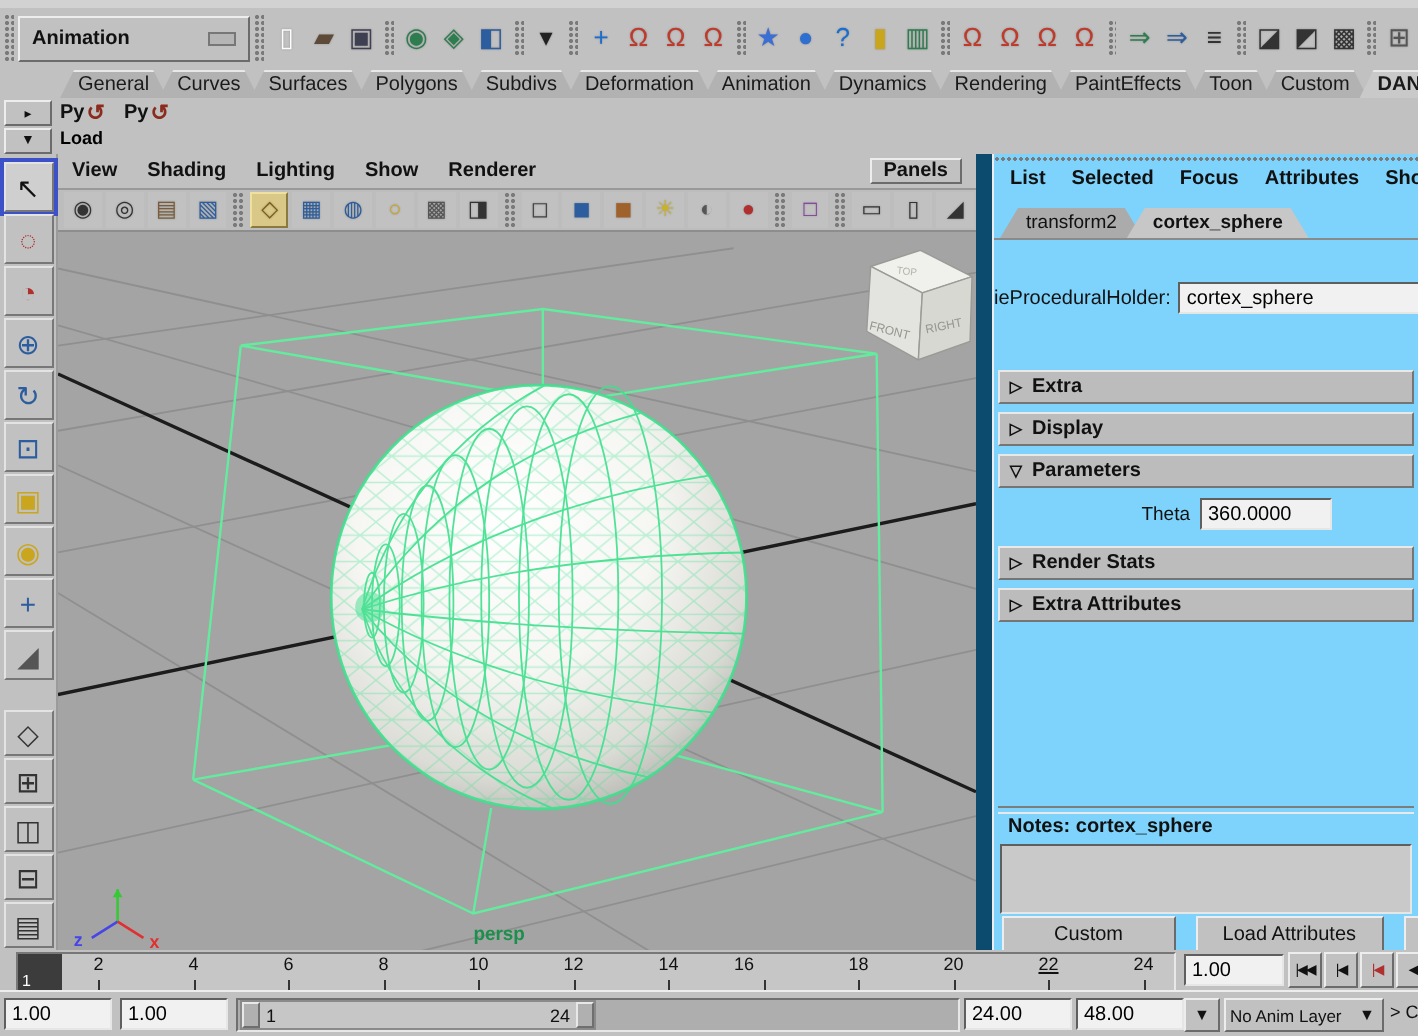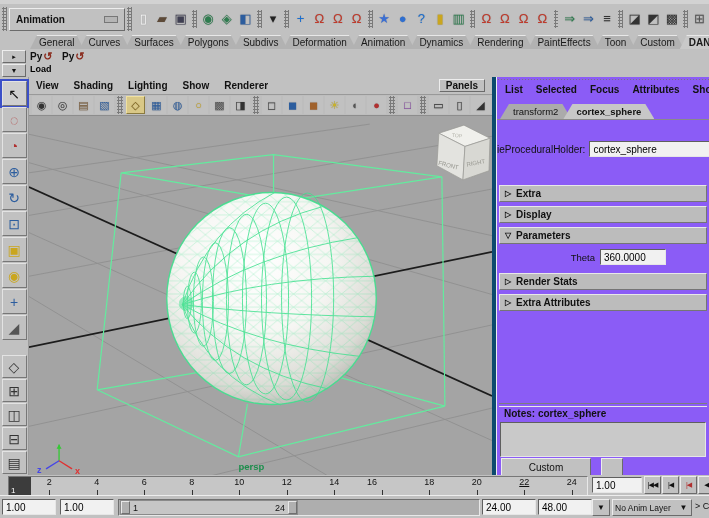--- a/index.html
+++ b/index.html
@@ -32,29 +32,29 @@
   .shelfitem .caption{font-size:9px;font-weight:bold;color:#000;line-height:10px;}
   
   #mainarea{top:77px;height:398px;display:flex;}
   #toolbox{width:28px;background:#c1c1c1;display:flex;flex-direction:column;align-items:center;padding-top:4px;border-right:1px solid #9b9b9b;}
   .tool{width:23px;height:23px;margin-bottom:1px;display:flex;align-items:center;justify-content:center;font-size:14px;
         background:#c1c1c1;border:1px solid;border-color:#e3e3e3 #777 #777 #e3e3e3;}
   .tool.active{outline:2px solid #3c50c8;background:#cfcfcf;}
   #laybox{margin-top:14px;display:flex;flex-direction:column;align-items:center;}
   #laybox .tool{height:21px;}
   
-  #vp{flex:1;display:flex;flex-direction:column;min-width:0;border-right:4px solid #0c4a6e;}
+  #vp{flex:1;display:flex;flex-direction:column;min-width:0;border-right:8px solid #0c4a6e;}
   #vpmenu{height:17px;display:flex;align-items:center;gap:15px;padding:0 7px;background:#c1c1c1;font-size:10px;font-weight:bold;border-bottom:1px solid #999;}
   #vpmenu .spacer{flex:1;}
   #vpicons{height:20px;display:flex;align-items:center;background:#bdbdbd;border-bottom:1px solid #8d8d8d;padding-left:2px;overflow:hidden;}
   #vpicons .tbi{width:17px;height:16px;font-size:11px;}
   #vp3dwrap{flex:1;position:relative;background:var(--vpbg,#a4a4a4);}
   #vp3dwrap svg{position:absolute;inset:0;width:100%;height:100%;}
   
-  #ae{width:212px;position:relative;background:#8b5cf6;border-left:1px solid #ededed;overflow:hidden;}
+  #ae{width:212px;position:relative;background:#7dd3fc;border-left:1px solid #ededed;overflow:hidden;}
   #aegrip{position:absolute;top:1px;left:0;right:0;height:3px;background-image:radial-gradient(#7a7a7a .8px,transparent 1px);background-size:3px 3px;}
   #aemenu{position:absolute;top:7px;left:8px;right:4px;display:flex;gap:13px;font-size:10px;font-weight:bold;}
   #aetabs{position:absolute;top:25px;left:3px;display:flex;align-items:flex-end;height:17px;}
   .aetab{padding:2px 13px;font-size:9.5px;margin-right:-8px;clip-path:polygon(9px 0,calc(100% - 9px) 0,100% 100%,0 100%);background:#ababab;}
   .aetab.active{background:#c7c7c7;font-weight:bold;z-index:2;}
   #aetabline{position:absolute;top:42px;left:0;right:0;height:1px;background:#8a8a8a;}
   #aenode{position:absolute;top:64px;left:0;right:-2px;height:16px;display:flex;align-items:center;}
   #aenode label{width:103px;text-align:right;font-size:10px;padding-right:4px;}
   .field{border:1px solid;border-color:#5f5f5f #e6e6e6 #e6e6e6 #5f5f5f;background:#f1f1f1;font:10px "Liberation Sans",sans-serif;height:14px;padding:0 3px;}
   #aenode input{flex:1;}
@@ -372,20 +372,21 @@
           <div class="sechead">
             <span class="tri">▷</span>
             <span>Extra Attributes</span>
           </div>
         </div>
       <div id="notesgroove"></div>
       <div id="noteshead">Notes: cortex_sphere</div>
       <textarea id="notesbox" style=""></textarea>
       <div id="aebtns">
         <div class="btn" style="width:88px;">Custom</div>
+        <div class="btn" style="width:96px;">Load Attributes</div>
         <div class="btn" style="width:20px;"></div>
       </div>
     </div>
   </div>
 
   <div id="timerow" class="row">
     <div id="ruler">
       <div id="curframe">
           <span>1</span>
         </div>

